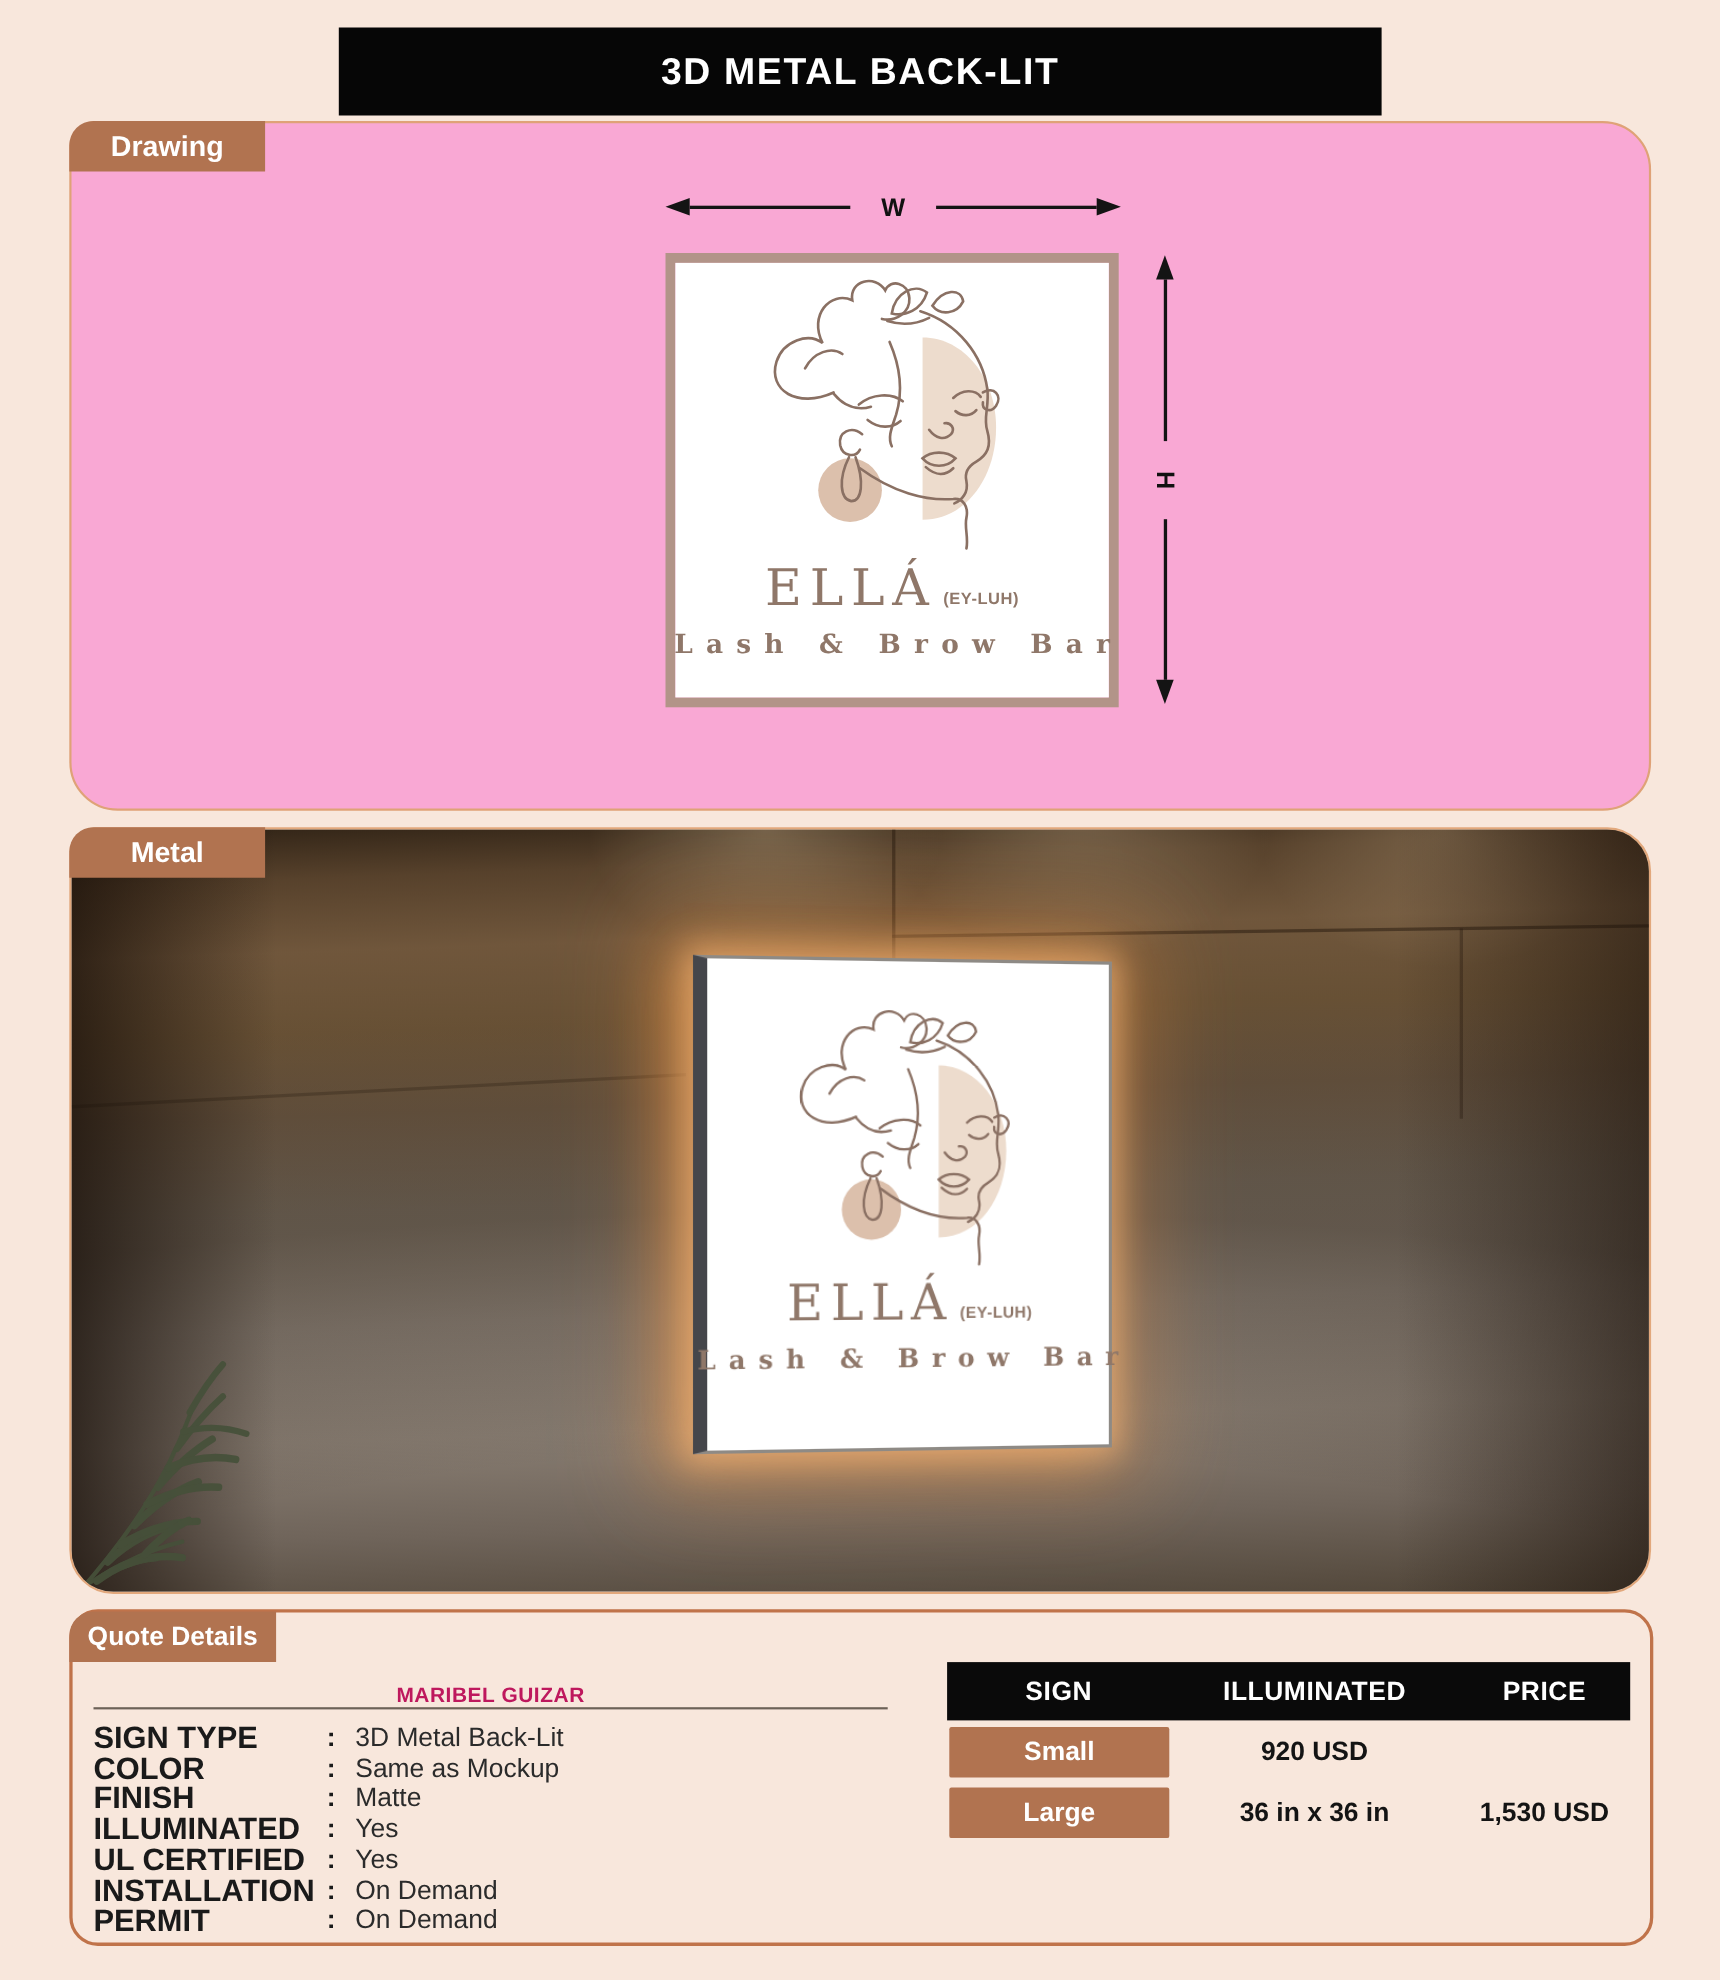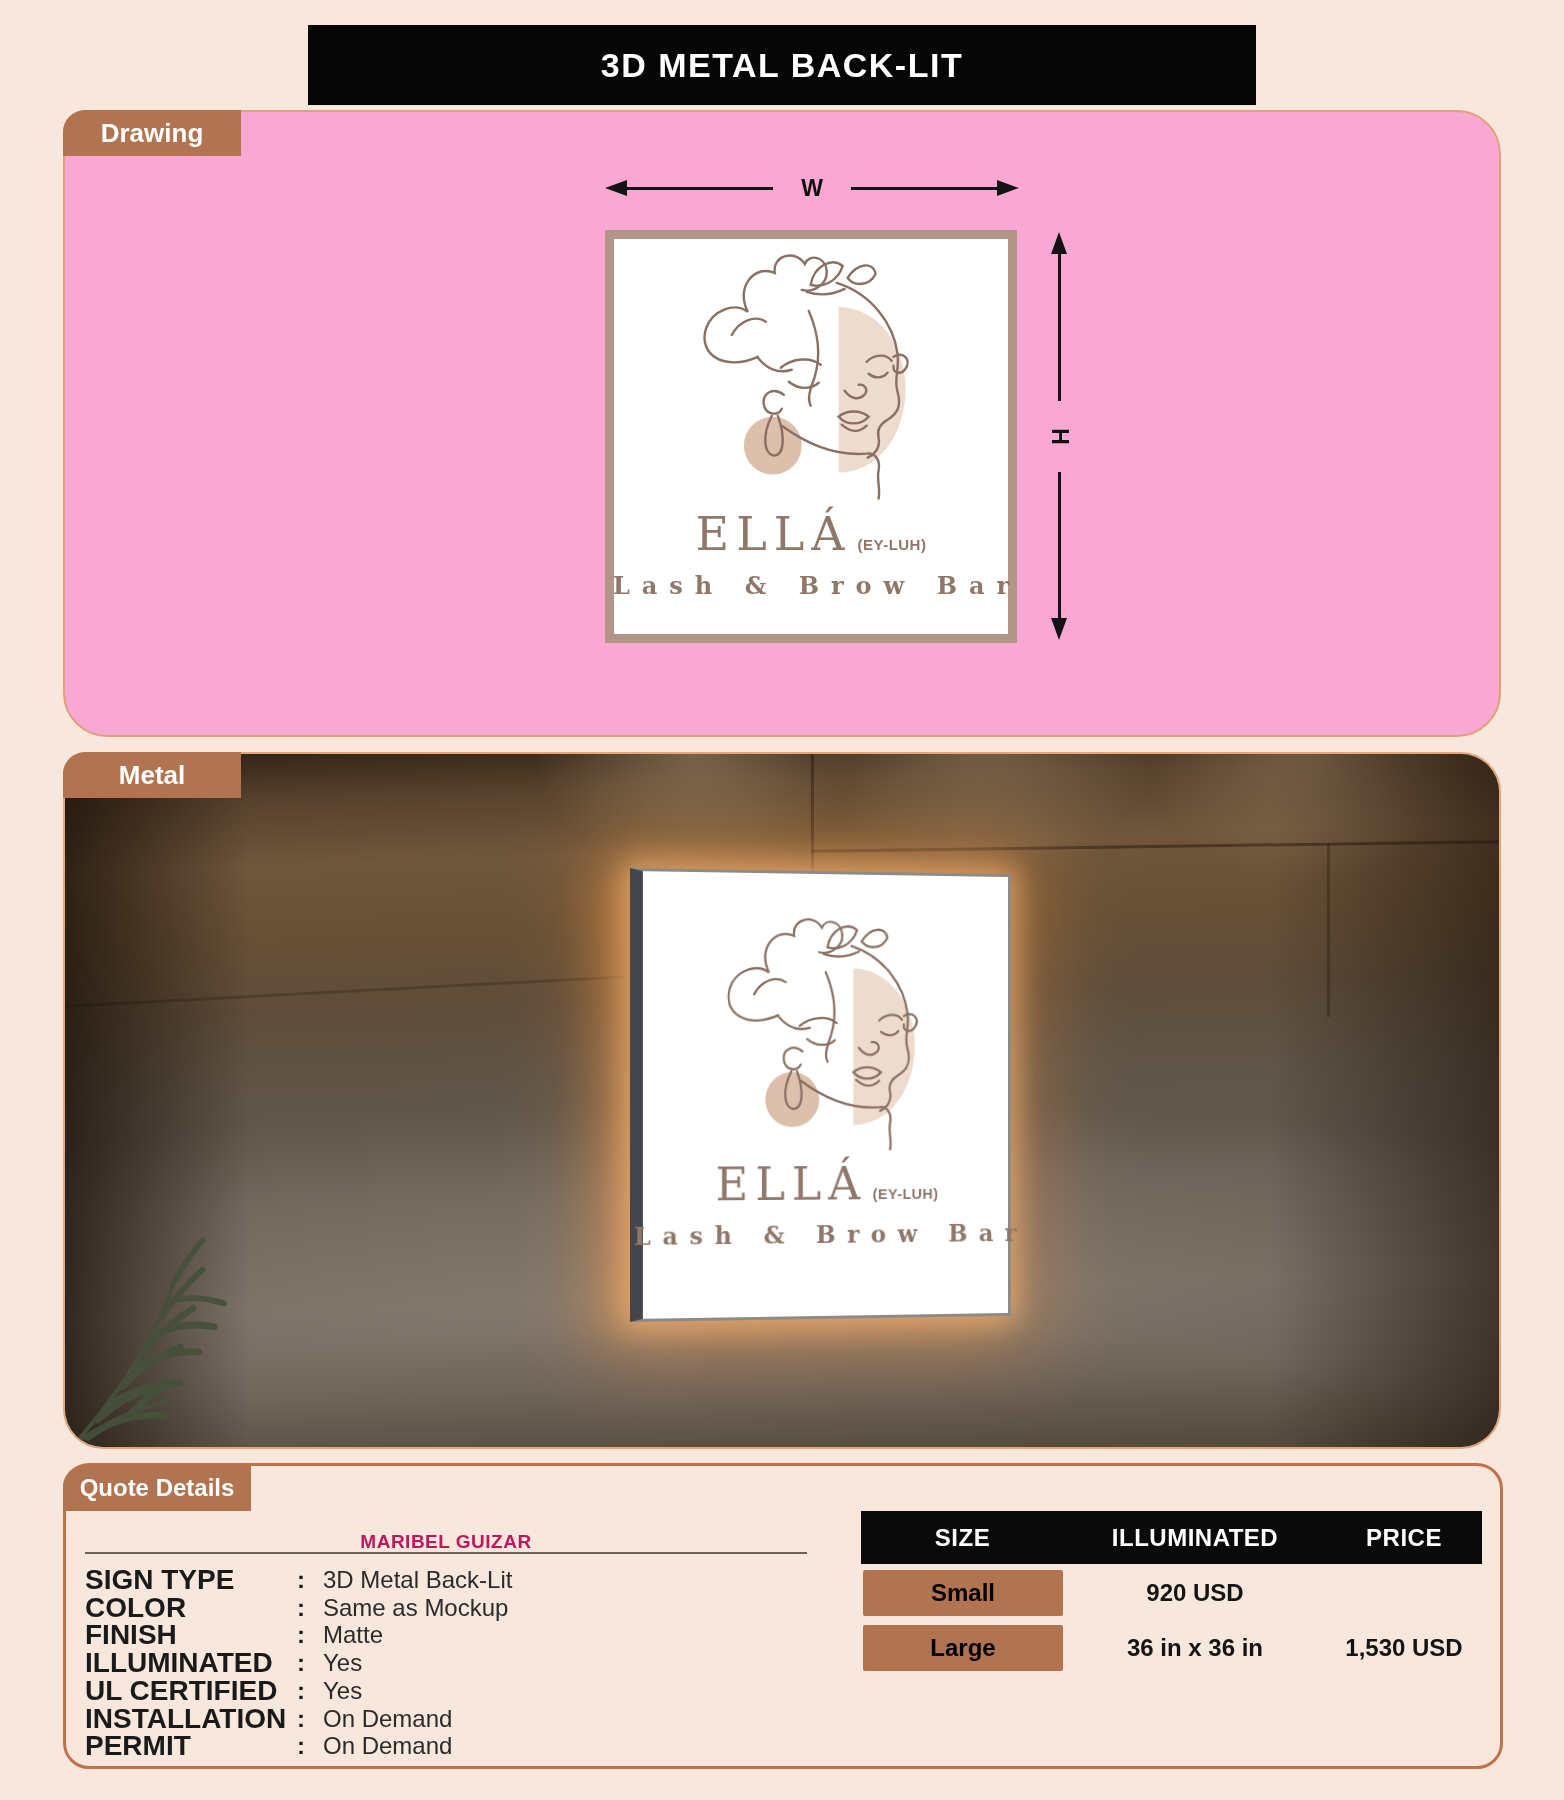--- a/index.html
+++ b/index.html
@@ -128,21 +128,21 @@
     display:grid; grid-template-columns:203px 262px 156px; height:53px; background:#0a0a0a;
   }
   .pt-header span {
     color:#fff; font-weight:700; font-size:24px; letter-spacing:.5px;
     display:flex; align-items:center; justify-content:center;
   }
   .pt-body { margin-top:6px; display:flex; flex-direction:column; gap:9px; }
   .pt-row { display:grid; grid-template-columns:203px 262px 156px; height:46px; }
   .size-btn {
     width:200px; height:46px; margin-left:2px; background:#b17350; border:none;
-    color:#000000; font-weight:700; font-size:24px; font-family:"Liberation Sans",sans-serif;
+    color:#ffffff; font-weight:700; font-size:24px; font-family:"Liberation Sans",sans-serif;
     display:flex; align-items:center; justify-content:center; border-radius:2px; cursor:pointer;
   }
   .pt-cell { display:flex; align-items:center; justify-content:center; font-weight:700; font-size:24px; color:#141414; }
 </style>
 </head>
 <body>
 
 <div class="title-bar">
   <span>3D METAL BACK-LIT</span>
 </div>
@@ -312,21 +312,21 @@
     </div>
     <div class="drow">
       <span class="dlabel">PERMIT</span>
       <span class="dcolon">:</span>
       <span class="dvalue">On Demand</span>
     </div>
   </div>
 
   <div class="price-table">
     <div class="pt-header">
-      <span>SIZE</span>
+      <span>SIGN</span>
       <span>ILLUMINATED</span>
       <span>PRICE</span>
     </div>
     <div class="pt-body">
       <div class="pt-row">
         <div>
             <button class="size-btn">
               <span>Small</span>
             </button>
           </div>

